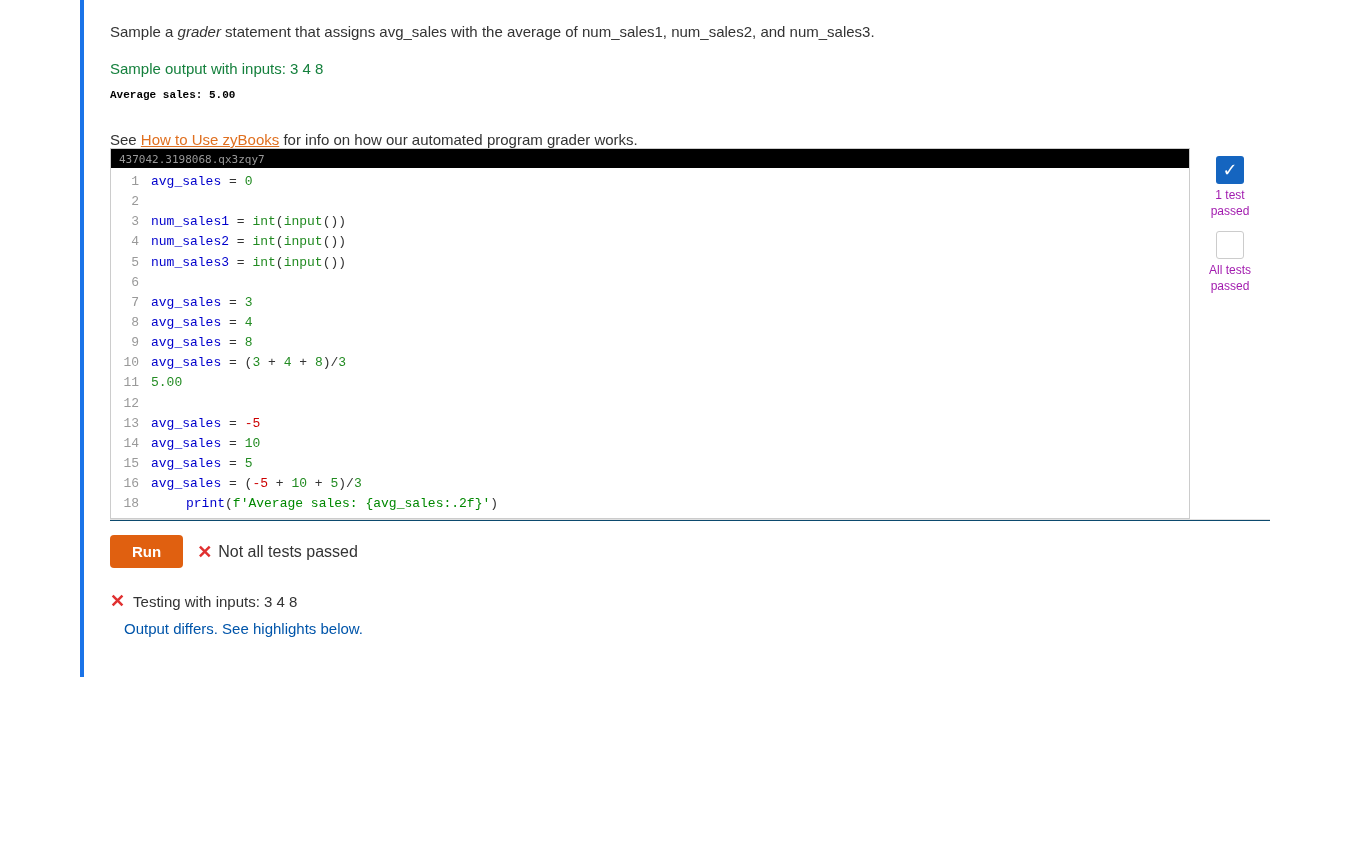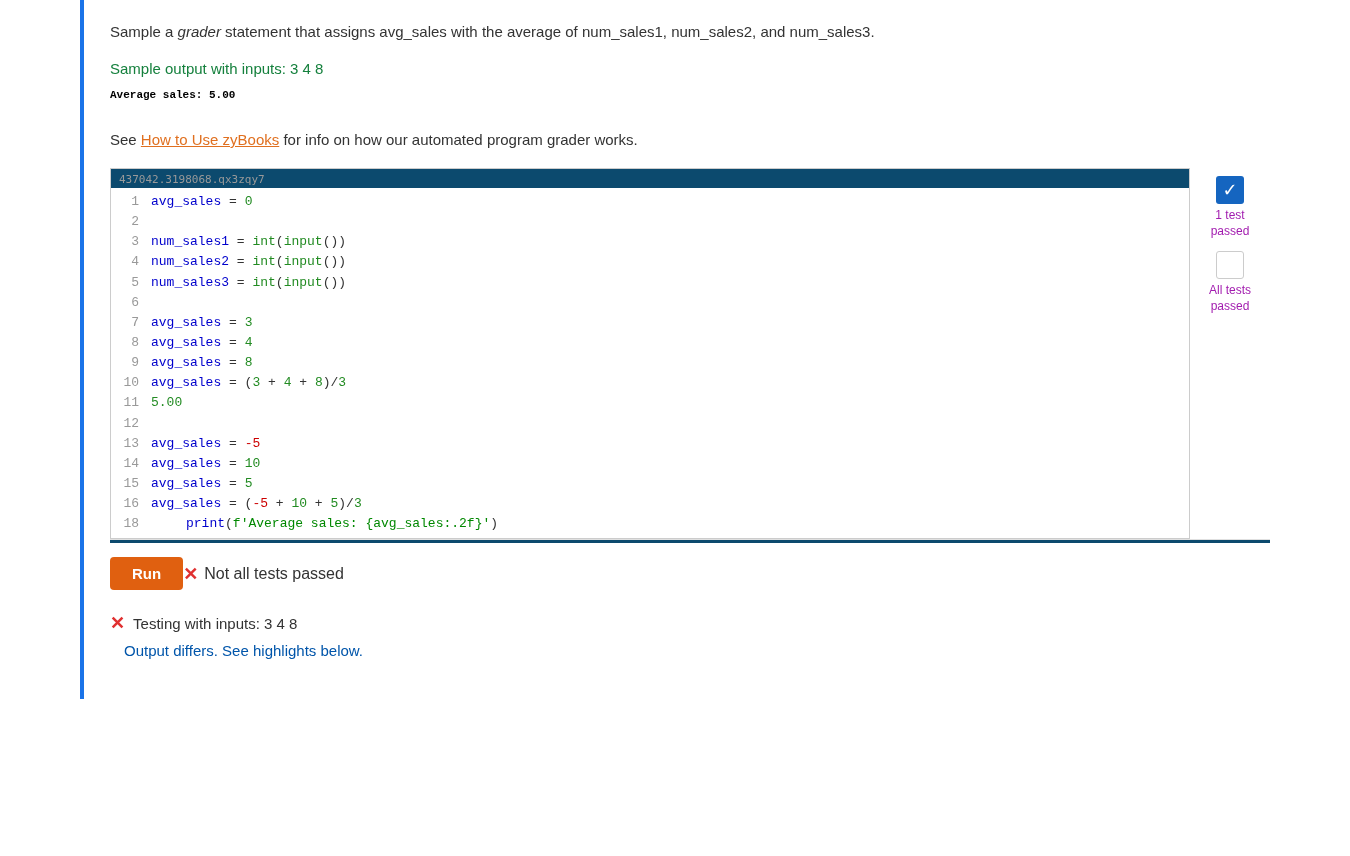--- a/index.html
+++ b/index.html
@@ -47,38 +47,38 @@
       font-family: 'Courier New', monospace;
       font-weight: bold;
       font-size: 11px;
       color: #000;
       margin-bottom: 30px;
     }
 
     .grader-info {
       font-size: 15px;
       color: #333;
-      margin-bottom: 20px;
+      margin-bottom: 0;
     }
 
     .grader-info a {
       color: #e07020;
       text-decoration: underline;
     }
 
     .code-section {
       display: flex;
       align-items: flex-start;
       margin-bottom: 0;
     }
 
     .code-wrapper {
       flex: 1;
       border: 1px solid #ccc;
-      background: #0c4a6e;
+      background: #000000;
     }
 
     .code-id {
       font-size: 11px;
       color: #999;
       padding: 4px 8px 2px 8px;
       font-family: monospace;
     }
 
     .code-editor {
@@ -162,22 +162,23 @@
     .test-label {
       font-size: 12px;
       color: #a21caf;
       text-align: center;
       line-height: 1.3;
     }
 
     .run-bar {
       display: flex;
       align-items: center;
+      gap: 14px;
       padding: 14px 0 12px 0;
-      border-top: 3px solid #0c4a6e;
+      border-top: 1px solid #0c4a6e;
     }
 
     .run-button {
       background: #e06010;
       color: white;
       border: none;
       border-radius: 4px;
       padding: 8px 22px;
       font-size: 15px;
       font-weight: bold;

